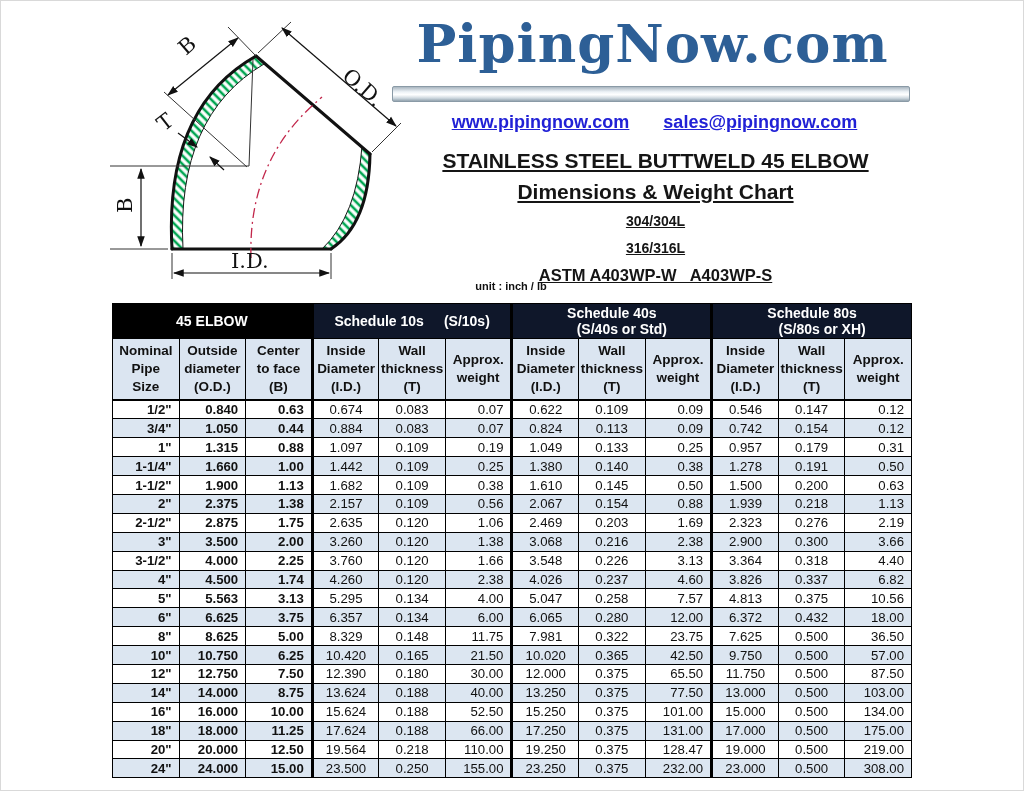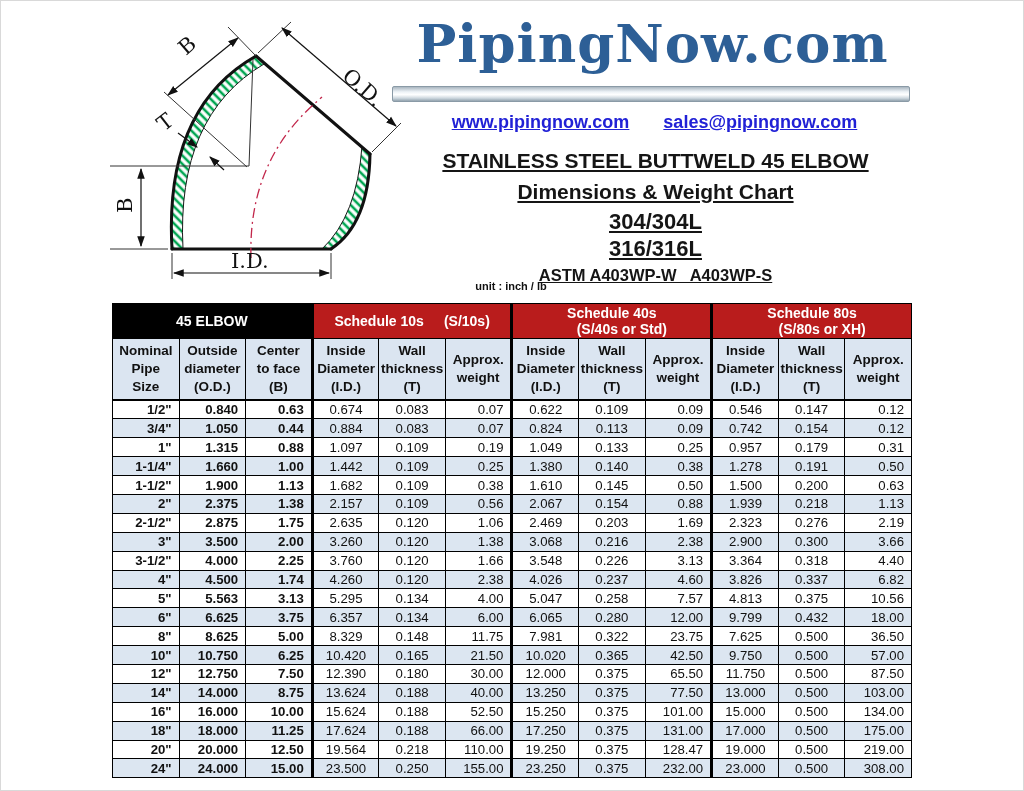--- a/index.html
+++ b/index.html
@@ -24,38 +24,38 @@
     position:absolute; left:397px; top:112px; width:515px; text-align:center;
     font-weight:bold; font-size:18px;
   }
   .links a { color:#2121d6; text-decoration:underline; }
   .links .gap { display:inline-block; width:34px; }
 
   
   .titles { position:absolute; left:398px; top:146px; width:515px; text-align:center; color:#151515;text-decoration:underline; }
   .t-main { font-size:21px; font-weight:bold; line-height:30px; }
   .t-sub  { font-size:21px; font-weight:bold; line-height:32px; }
-  .t-mat  { font-size:22px; font-weight:bold; line-height:27px; }
+  .t-mat  { font-size:14px; font-weight:bold; line-height:27px; }
   .t-astm { font-size:16.5px; font-weight:bold; line-height:27px; white-space:pre; }
   .unit-note {
     position:absolute; left:112px; top:280px; width:798px; text-align:center;
     font-size:11px; font-weight:bold;
   }
 
   
   table.spec {
     position:absolute; left:112px; top:303px; width:800px;
     border-collapse:collapse; table-layout:fixed;
     border:1px solid #b91c1c; font-size:13.2px;
   }
   .spec th, .spec td { border:1px solid #000; overflow:hidden; }
   .spec .gsep { border-left:3px solid #000; }
   .spec tr.grouprow th { height:24px; font-size:14px; font-weight:bold; color:#fff; }
   .spec th.group.elbow { background:#000000; }
-  .spec th.group.sched { background:#b91c1c; }
+  .spec th.group.sched { background:#0f172a; }
   .spec th.group span { display:inline-block; }
   .spec th.group span + span { margin-left:20px; }
   .spec tr.colsrow th {
     height:58px; background:#dbe5f1; font-weight:bold; font-size:13.5px;
     line-height:18px; white-space:pre-line; text-align:center; vertical-align:middle;
     border-bottom:2px solid #000;
   }
   .spec tbody tr { height:18.9px; }
   .spec tbody tr:nth-child(even) td { background:#dce6f1; }
   .spec td { padding:0 2px; }
@@ -340,21 +340,21 @@
       <tr>
         <td class="lead right">6"</td>
         <td class="lead right">6.625</td>
         <td class="lead right">3.75</td>
         <td class="center gsep">6.357</td>
         <td class="center">0.134</td>
         <td class="right">6.00</td>
         <td class="center gsep">6.065</td>
         <td class="center">0.280</td>
         <td class="right">12.00</td>
-        <td class="center gsep">9.799</td>
+        <td class="center gsep">6.372</td>
         <td class="center">0.432</td>
         <td class="right">18.00</td>
       </tr>
       <tr>
         <td class="lead right">8"</td>
         <td class="lead right">8.625</td>
         <td class="lead right">5.00</td>
         <td class="center gsep">8.329</td>
         <td class="center">0.148</td>
         <td class="right">11.75</td>

